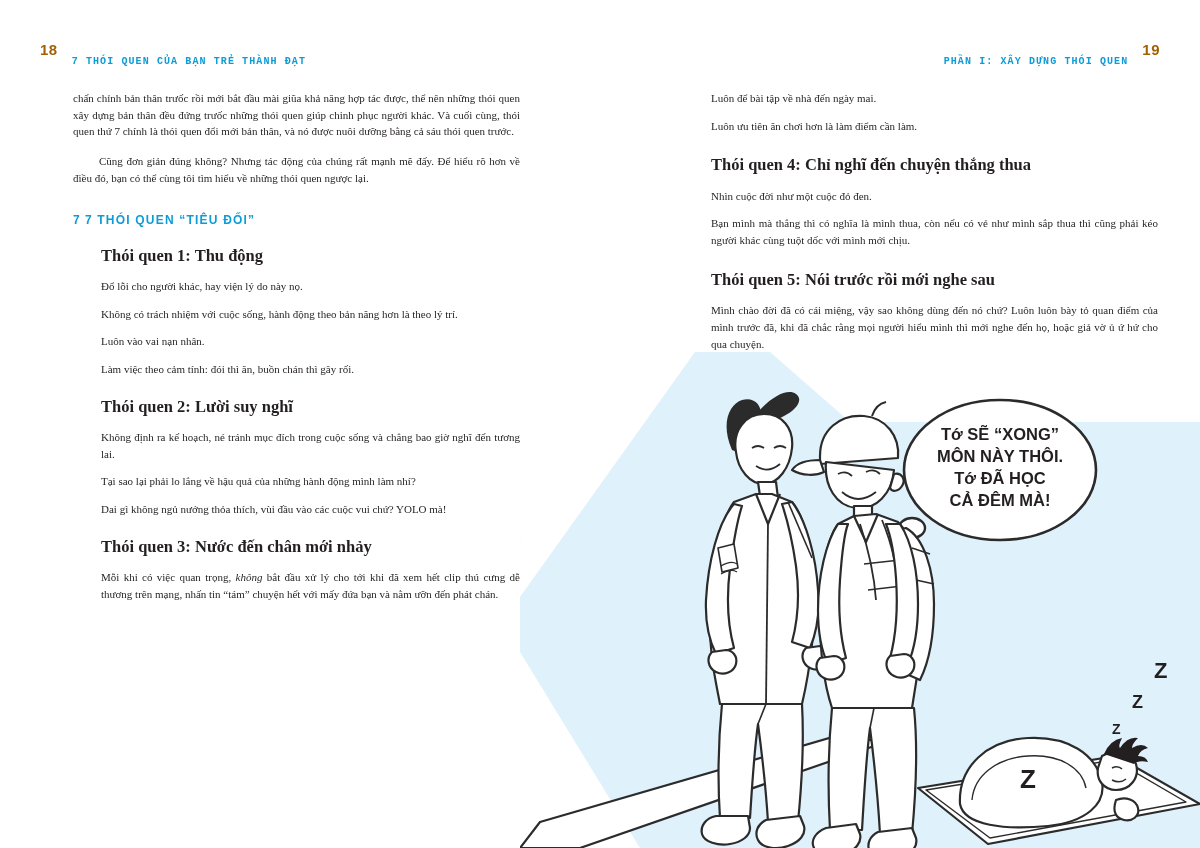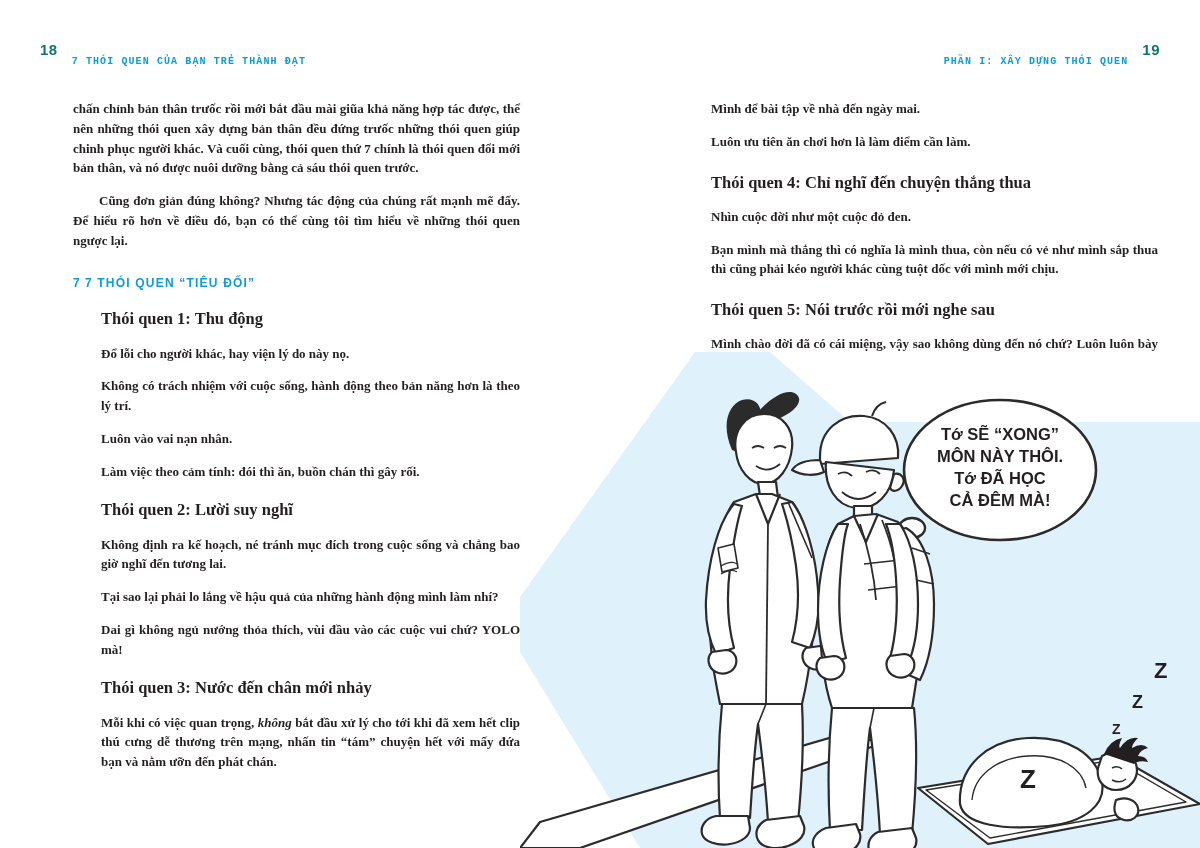--- a/index.html
+++ b/index.html
@@ -25,21 +25,21 @@
     display: flex;
     align-items: center;
     gap: 14px;
   }
   .runhead.left  { left: 40px; }
   .runhead.right { right: 40px; flex-direction: row; }
   .folio {
     font-family: "Liberation Sans", sans-serif;
     font-size: 15px;
     font-weight: 700;
-    color: #0f766e;
+    color: #a16207;
     letter-spacing: 0.5px;
   }
   .runtitle {
     font-family: Liberation Mono, monospace;
     font-size: 10px;
     font-weight: 700;
     letter-spacing: 1.1px;
     color: #0e9bd6;
     text-transform: uppercase;
     white-space: nowrap;
@@ -49,27 +49,26 @@
   
   .col {
     position: absolute;
     top: 86px;
     width: 447px;
   }
   .col.left  { left: 73px; }
   .col.right { left: 711px; }
 
   p.body {
-    margin: 13px 0 13px 0;
-    font-size: 13px;
+    margin: 4px 0 13px 0;
+    font-size: 11px;
     line-height: 1.52;
     text-align: justify;
     text-justify: inter-word;
     hyphens: none;
-    font-weight: bold;
   }
   p.body.indent { text-indent: 26px; }
   p.body.tight { margin-bottom: 11px; }
 
   h2.section {
     margin: 26px 0 14px 0;
     font-family: "Liberation Sans", sans-serif;
     font-size: 12px;
     font-weight: 700;
     letter-spacing: 1.2px;
@@ -147,21 +146,21 @@
 
     <h3 class="habit">Thói quen 3: Nước đến chân mới nhảy</h3>
     <div class="sub">
       <p class="body tight"><span>Mỗi khi có việc quan trọng, </span><em class="it">không</em><span> bắt đầu xử lý cho tới khi đã xem hết clip thú cưng dễ thương trên mạng, nhấn tin “tám” chuyện hết với mấy đứa bạn và nằm ưỡn đến phát chán.</span></p>
     </div>
 
   </div>
 
   <div class="col right">
 
-    <p class="body tight">Mình để bài tập về nhà đến ngày mai.</p>
+    <p class="body tight">Luôn để bài tập về nhà đến ngày mai.</p>
     <p class="body tight">Luôn ưu tiên ăn chơi hơn là làm điểm cần làm.</p>
 
     <h3 class="habit rcol">Thói quen 4: Chỉ nghĩ đến chuyện thắng thua</h3>
     <p class="body tight">Nhìn cuộc đời như một cuộc đỏ đen.</p>
     <p class="body tight">Bạn mình mà thắng thì có nghĩa là mình thua, còn nếu có vẻ như mình sắp thua thì cũng phải kéo người khác cùng tuột dốc với mình mới chịu.</p>
 
     <h3 class="habit rcol">Thói quen 5: Nói trước rồi mới nghe sau</h3>
     <p class="body tight">Mình chào đời đã có cái miệng, vậy sao không dùng đến nó chứ? Luôn luôn bày tỏ quan điểm của mình trước đã, khi đã chắc rằng mọi người hiểu mình thì mới nghe đến họ, hoặc giả vờ ủ ứ hứ cho qua chuyện.</p>
 
   </div>

